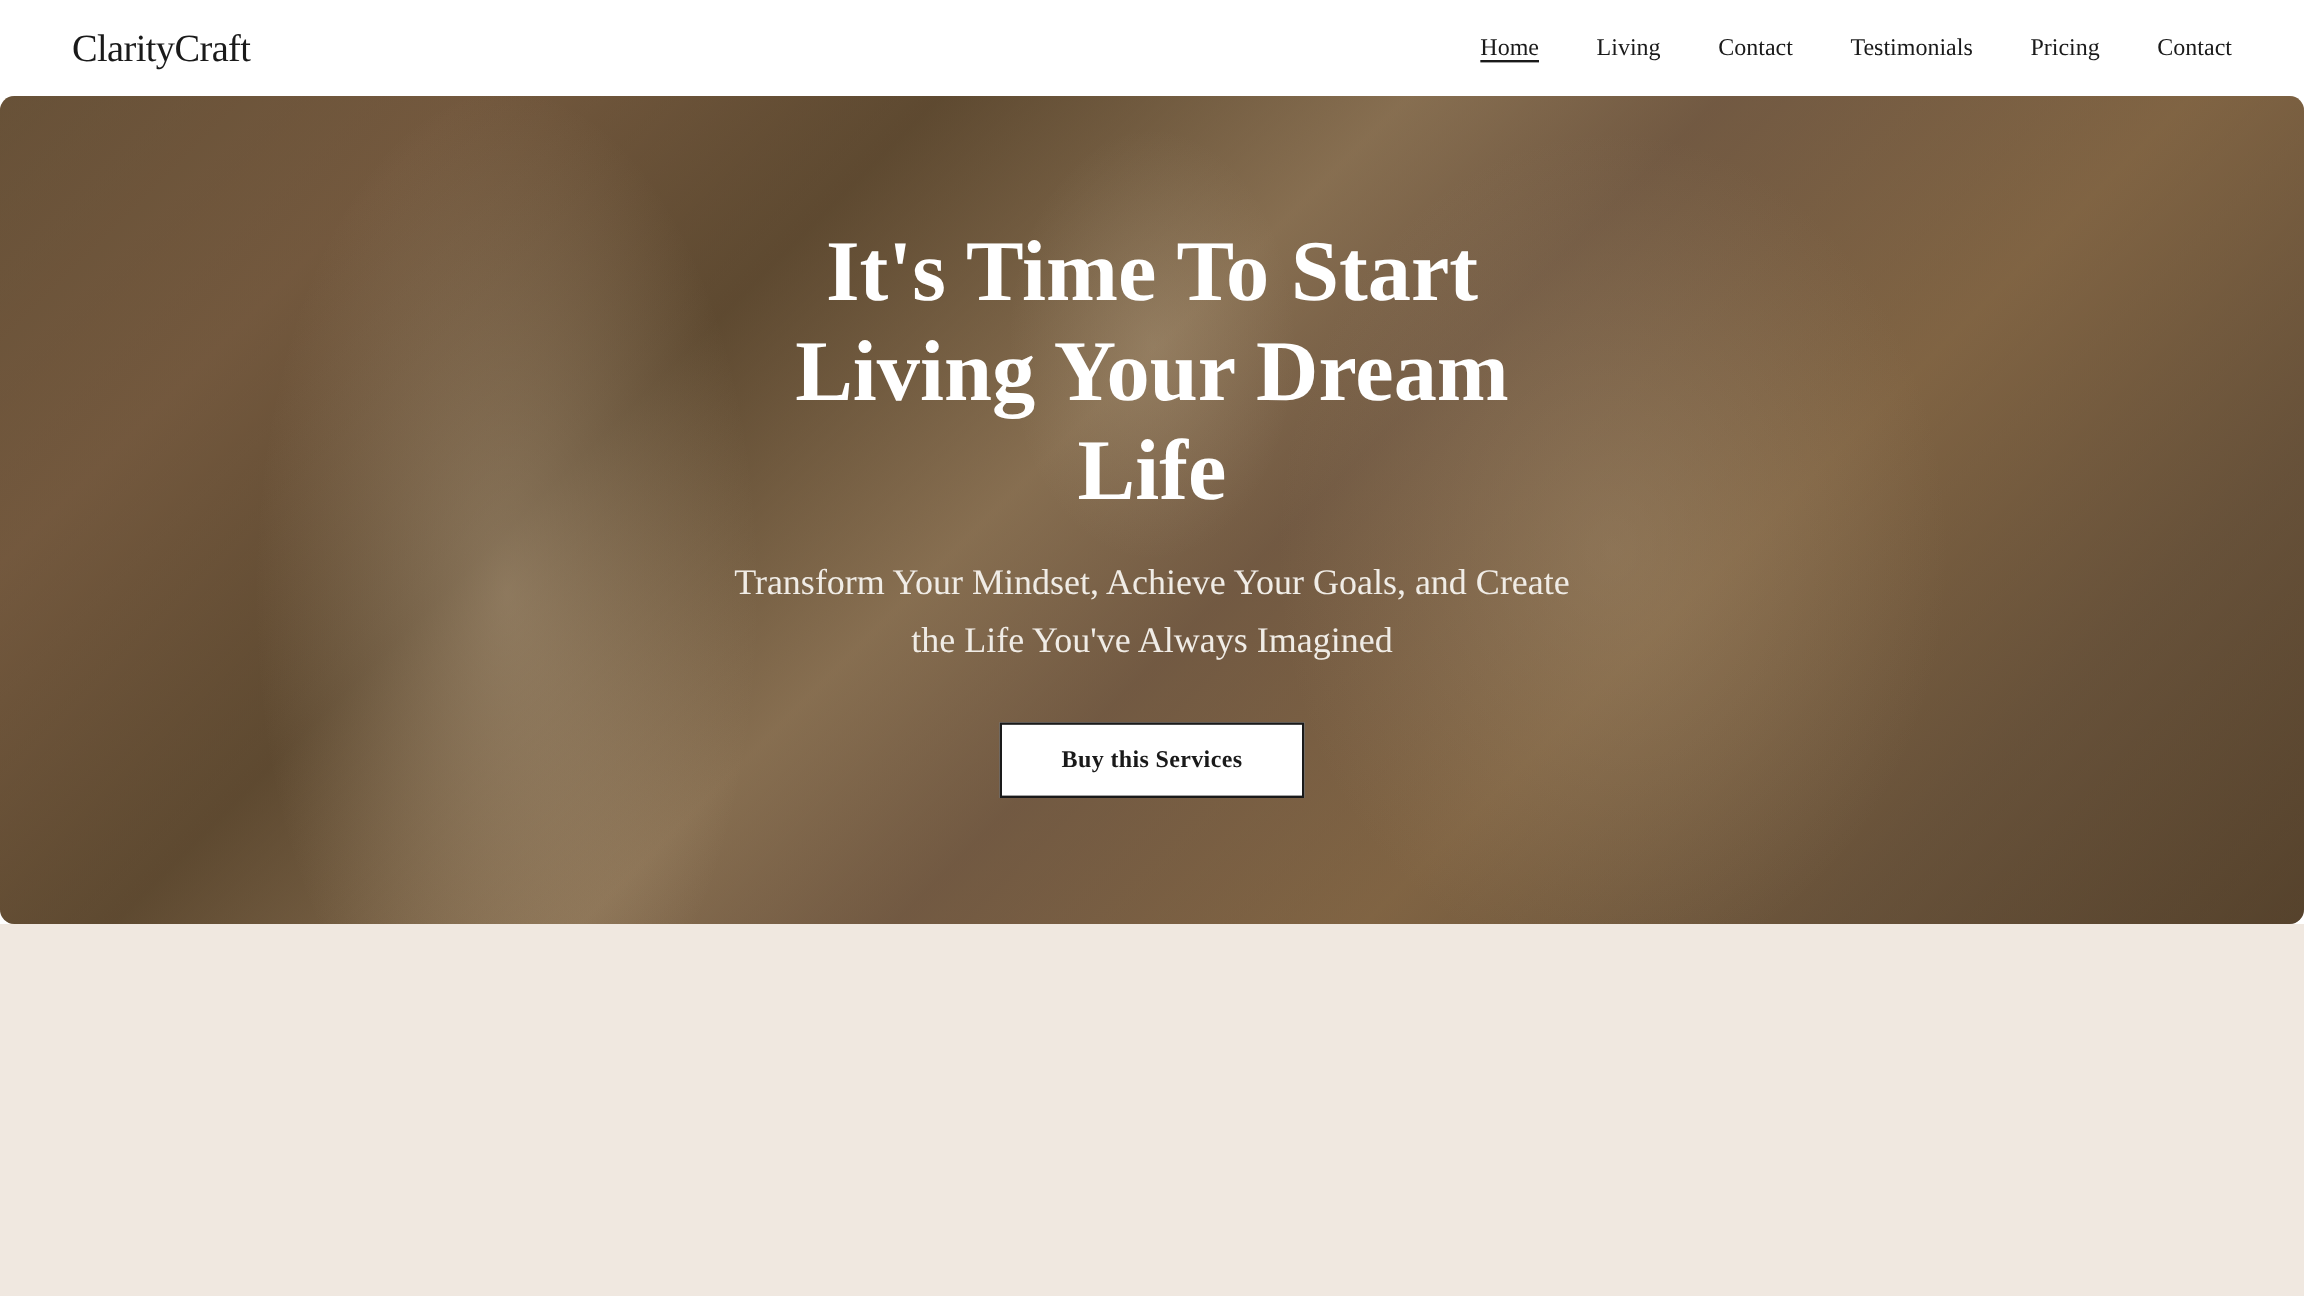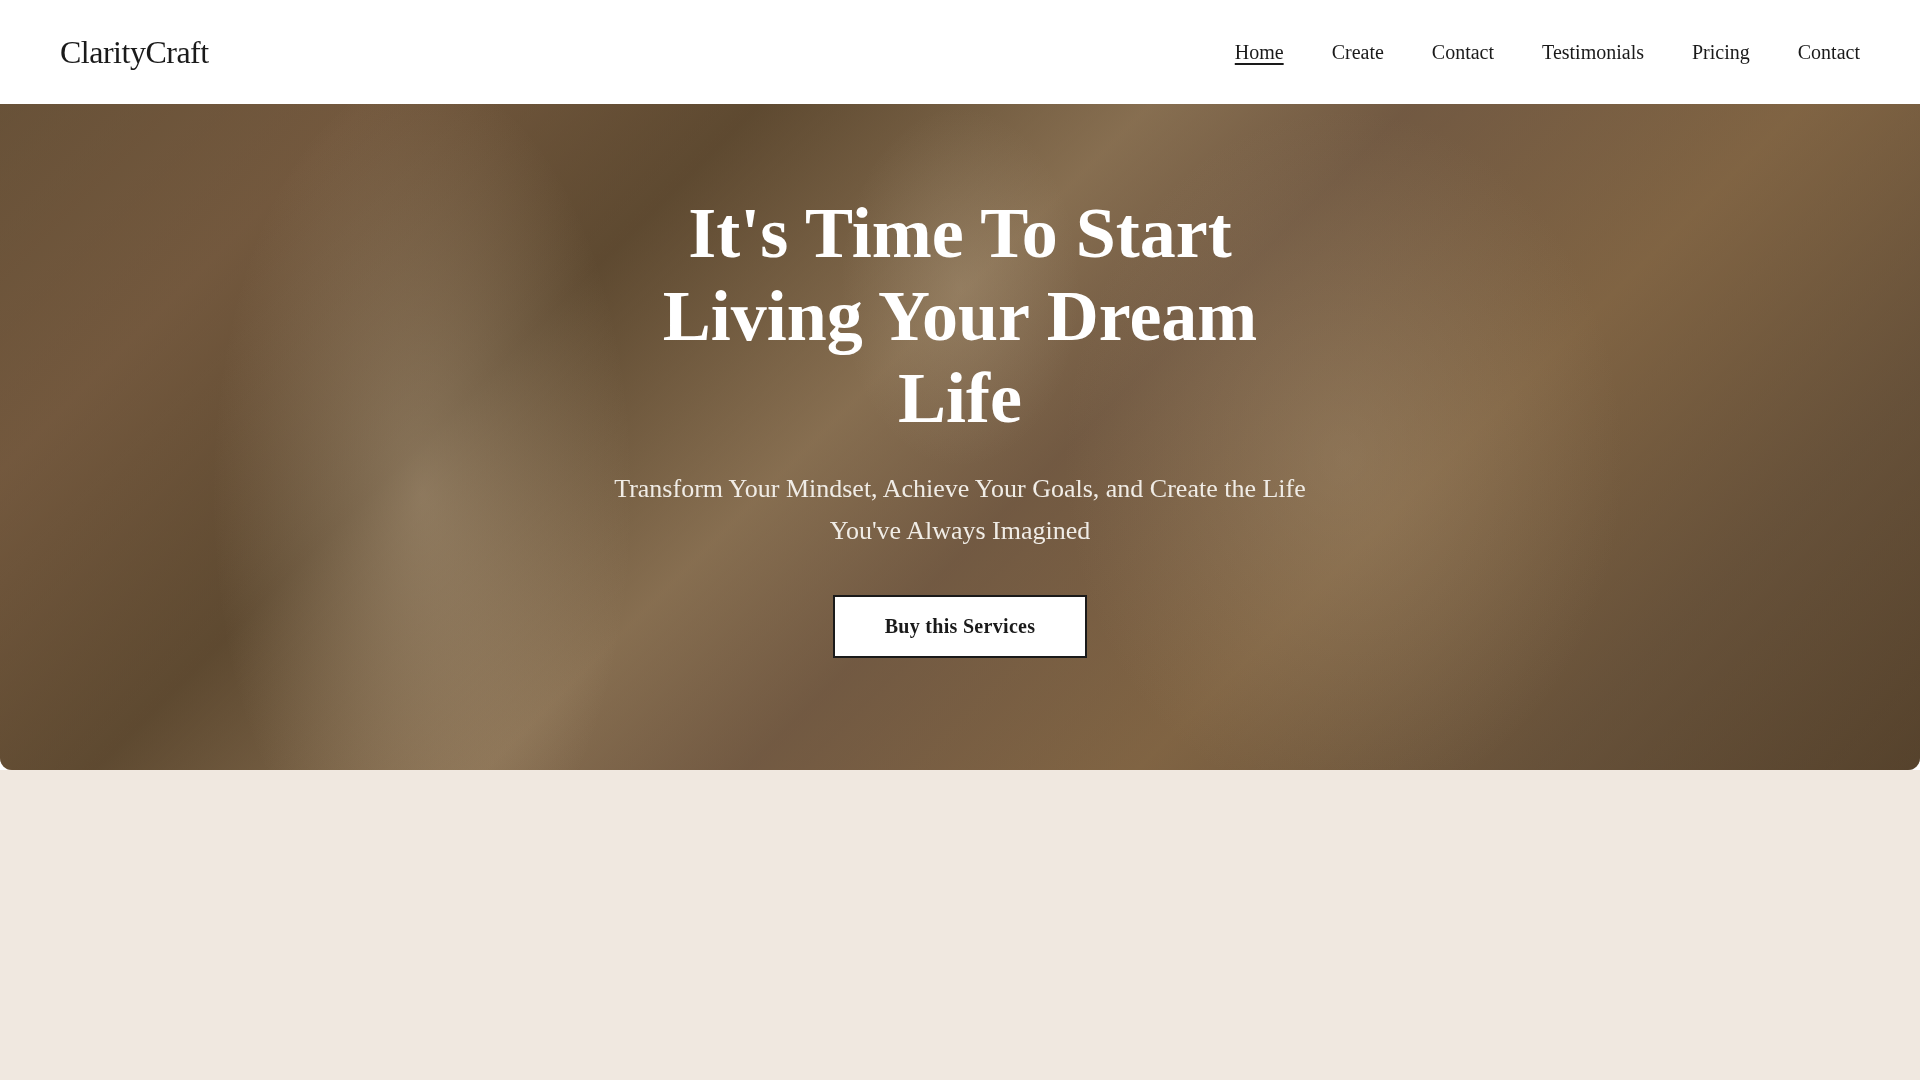--- a/index.html
+++ b/index.html
@@ -16,21 +16,21 @@
     }
 
     
     header {
       position: absolute;
       top: 0;
       left: 0;
       width: 100%;
       z-index: 100;
       background: #ffffff;
-      height: 104px;
+      height: 80px;
       display: flex;
       align-items: center;
       justify-content: space-between;
       padding: 13px 60px;
     }
 
     .logo {
       font-family: 'Segoe UI', cursive, sans-serif;
       font-size: 32px;
       font-weight: 400;
@@ -121,21 +121,21 @@
       font-family: Georgia, 'Times New Roman', serif;
       font-size: 72px;
       font-weight: 700;
       color: #ffffff;
       line-height: 1.15;
       margin-bottom: 28px;
     }
 
     .hero-subtitle {
       font-family: Georgia, serif;
-      font-size: 26px;
+      font-size: 30px;
       font-weight: 400;
       color: #f0ece6;
       line-height: 1.6;
       margin-bottom: 44px;
       max-width: 720px;
     }
 
     .hero-btn {
       display: inline-block;
       background: #ffffff;
@@ -159,21 +159,21 @@
   </style>
 </head>
 <body>
 
 <header>
   <div class="logo">
     <span>ClarityCraft</span>
   </div>
   <nav>
     <a class="active">Home</a>
-    <a>Create</a>
+    <a>Living</a>
     <a>Contact</a>
     <a>Testimonials</a>
     <a>Pricing</a>
     <a>Contact</a>
   </nav>
 </header>
 
 <section class="hero">
   <div class="hero-bg"></div>
   <div class="hero-content">

